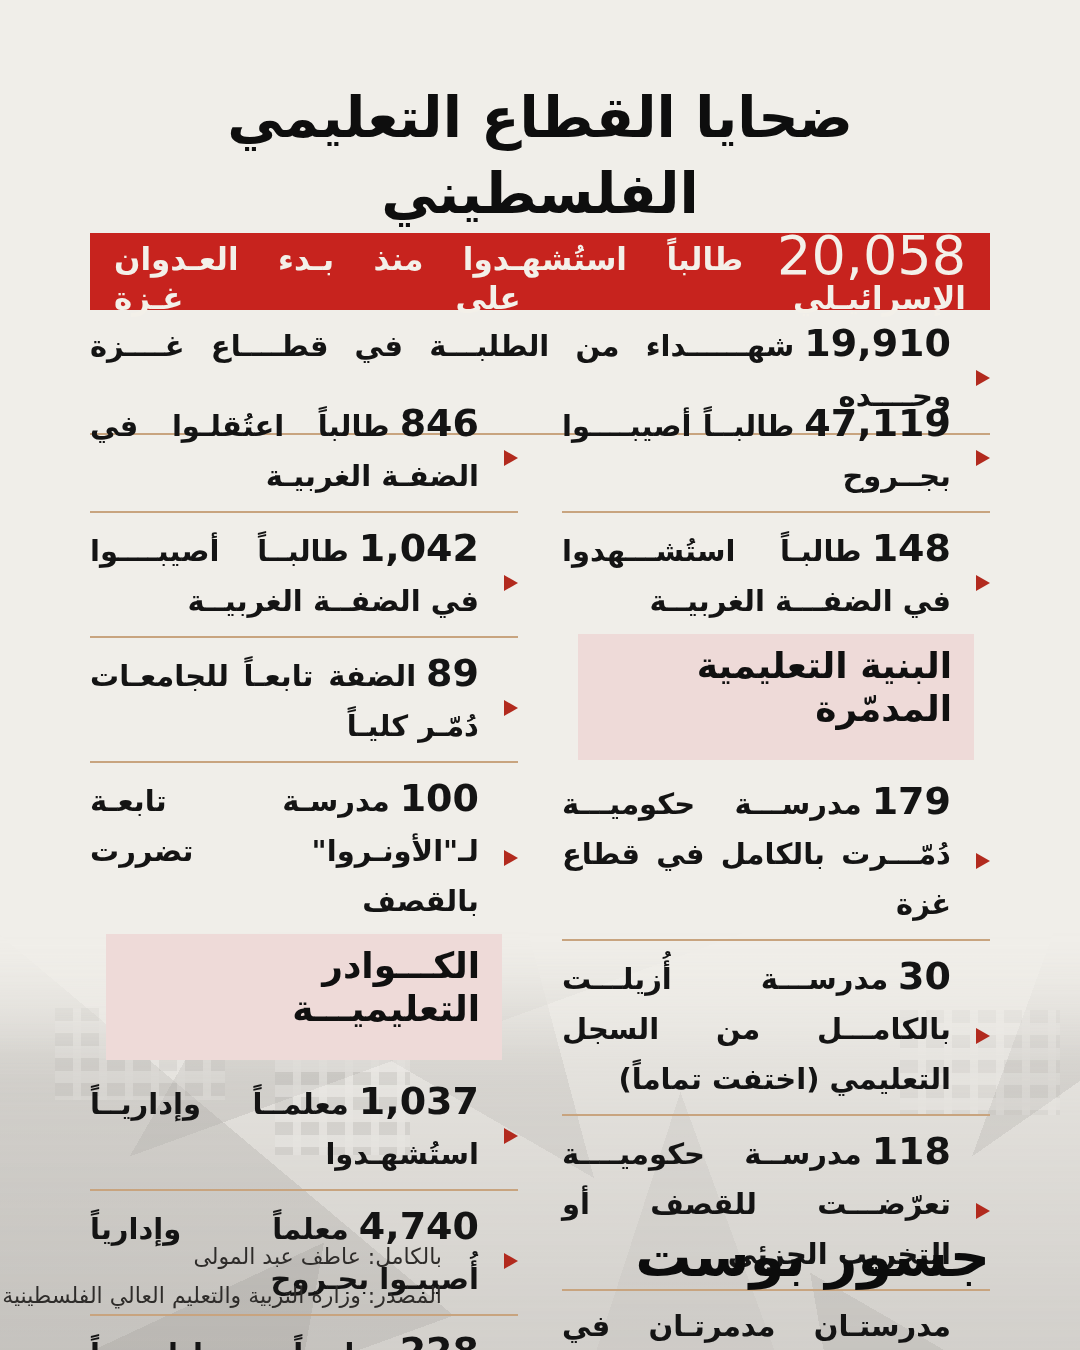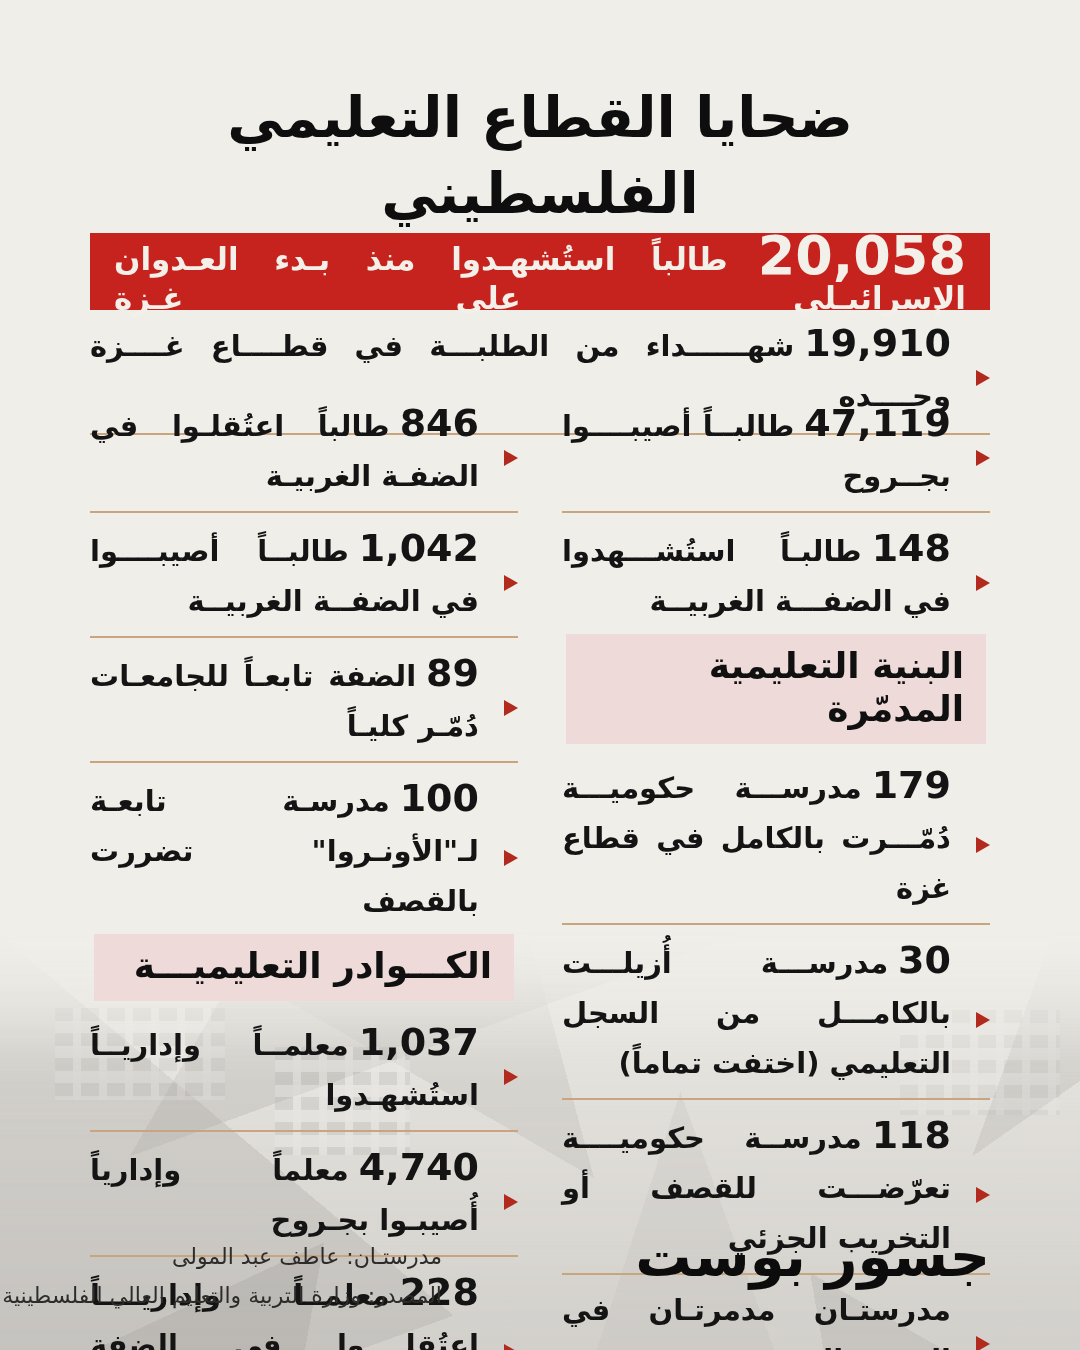--- a/index.html
+++ b/index.html
@@ -56,21 +56,21 @@
     text-align:center;font-size:56px;font-weight:bold;color:#0e0e0e;
     line-height:1.35;letter-spacing:-1px;
   }
 
   
   .banner{
     position:absolute;top:233px;left:90px;right:90px;height:77px;
     background:var(--red);display:flex;align-items:center;padding:0 24px;
   }
   .banner p{flex:1;margin:0;color:#f3f0e9;text-align:justify;text-align-last:justify;line-height:1;}
-  .banner-num{font-size:54px;font-weight:bold;letter-spacing:-1px;vertical-align:-4px;}
+  .banner-num{font-size:54px;font-weight:normal;letter-spacing:-1px;vertical-align:-4px;}
   .banner-txt{font-size:31px;font-weight:bold;}
 
   
   .stat-row{display:flex;gap:25px;align-items:center;}
   .tri{
     flex:none;width:0;height:0;margin-top:17px;
     border-top:8px solid transparent;border-bottom:8px solid transparent;
     border-right:14px solid var(--tri);
     transform:scaleX(-1); 
   }
@@ -83,21 +83,21 @@
 
   
   .lead{position:absolute;top:318px;left:90px;right:90px;}
   .lead .stat-text{text-align-last:justify;}
   .lead .divider{margin:12px 0 0;}
 
   
   .cols{position:absolute;top:398px;left:90px;right:90px;display:flex;gap:44px;}
   .col{flex:1;min-width:0;}
   .hdr{
-    background:var(--pink);margin:8px 4px 16px;padding:10px 22px 14px;
+    background:var(--pink);margin:8px 16px 16px;padding:10px 22px 30px;
     font-size:36px;font-weight:bold;text-align:right;color:#101010;line-height:1.2;
   }
 
   
   .credits{
     position:absolute;top:1238px;right:638px;text-align:right;white-space:nowrap;
     font-size:22px;color:#2e2c2a;line-height:1.75;font-weight:500;
   }
   .credits p{margin:0;}
   .logo{
@@ -242,19 +242,19 @@
     <div class="stat-row">
       <span class="tri"></span>
       <p class="stat-text"><b class="stat-num">228</b><span>معلمــاً وإداريــــاً اعتُقلــــوا في الضفة الغربية</span></p>
     </div>
 
   </div>
 </div>
   </div>
 
   <div class="credits">
-    <p>مدرستـان: عاطف عبد المولى</p>
+    <p>بالكامل: عاطف عبد المولى</p>
     <p>المصدر: وزارة التربية والتعليم العالي الفلسطينية</p>
   </div>
 
   <p class="logo">جسور بوست</p>
 
 </div>
 
 </body></html>

